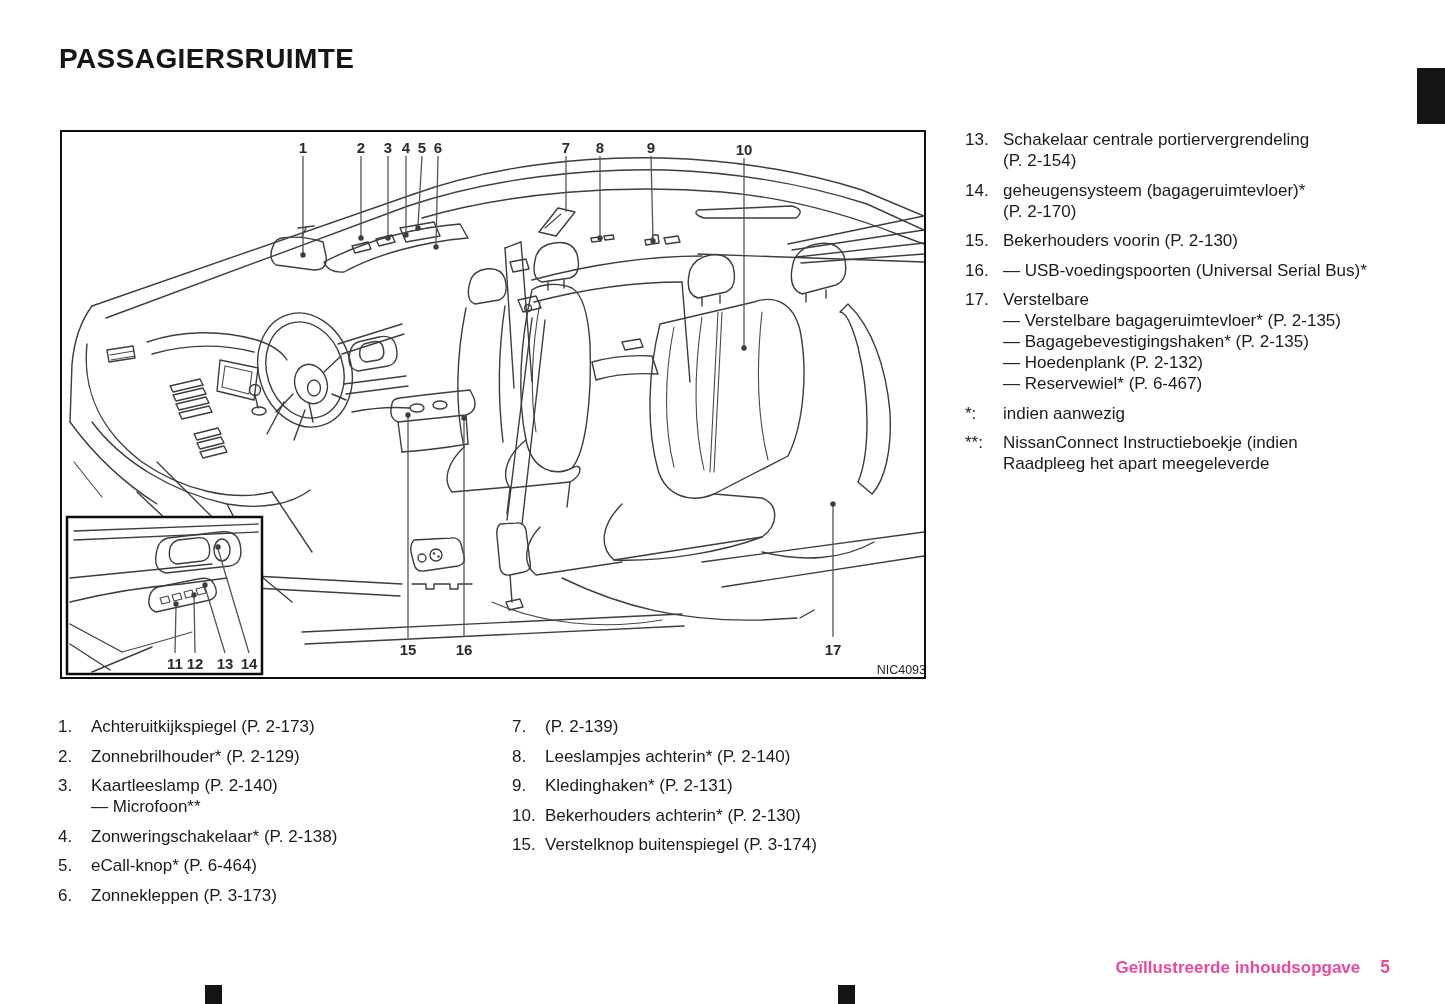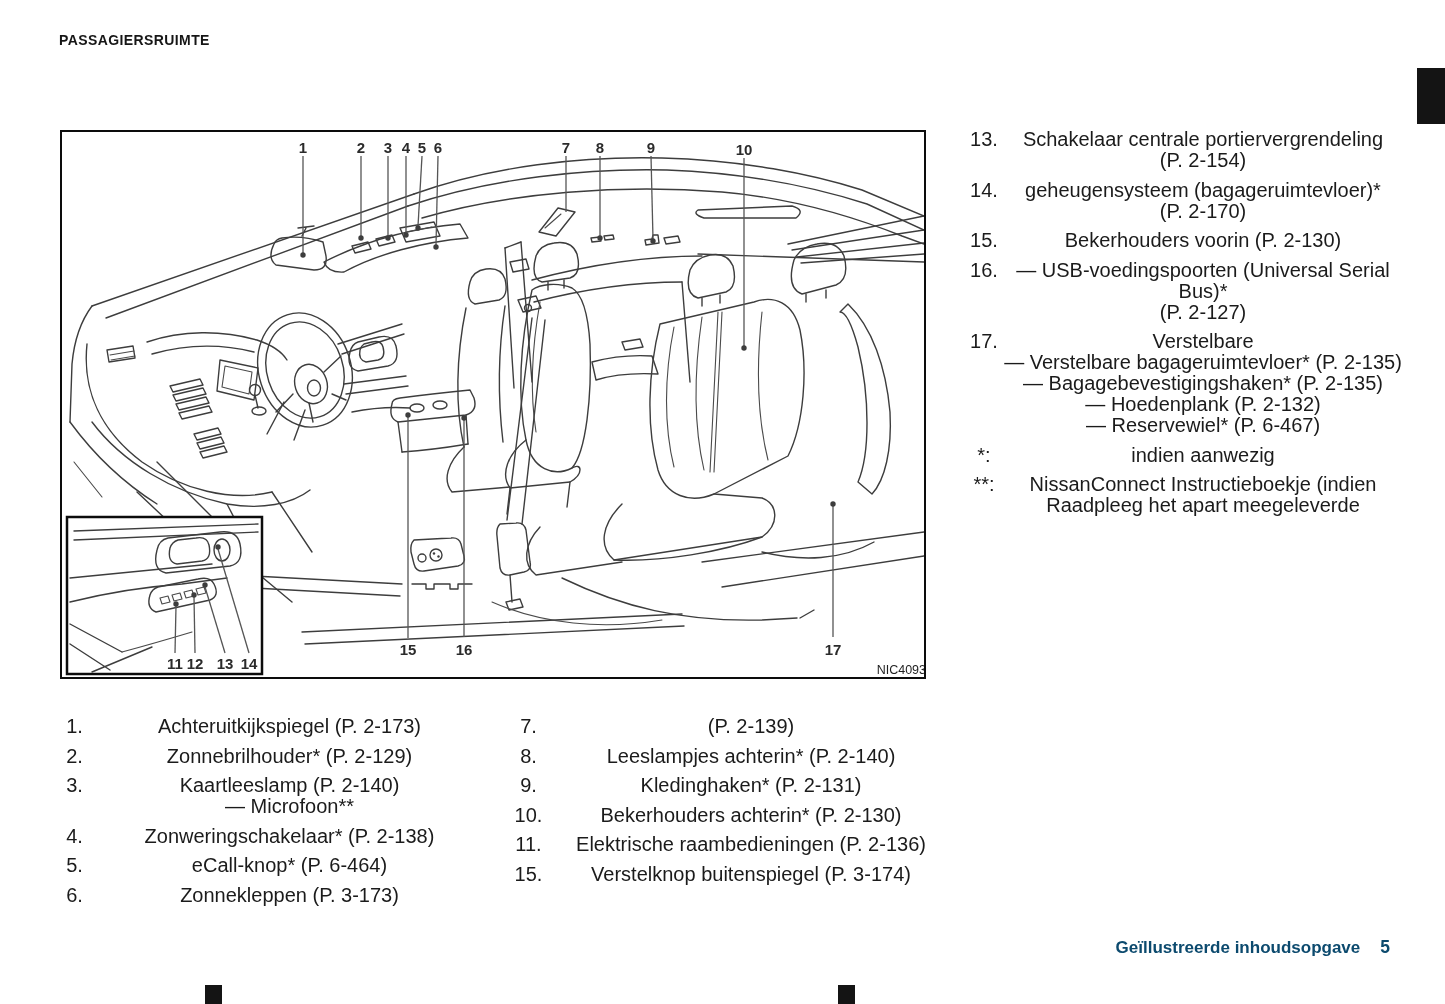--- a/index.html
+++ b/index.html
@@ -3,49 +3,49 @@
 <meta charset="utf-8">
 <style>
   html,body{margin:0;padding:0;}
   body{
     width:1445px;height:1004px;position:relative;overflow:hidden;
     background:#ffffff;
     font-family:"Liberation Sans", sans-serif;
     color:#1d1d1d;
   }
   .page-title{
-    position:absolute;left:59px;top:32px;
-    font-size:14px;font-weight:600;letter-spacing:.4px;color:#161616;
+    position:absolute;left:59px;top:43px;
+    font-size:28px;font-weight:600;letter-spacing:.4px;color:#161616;
   }
   .chapter-tab{
     position:absolute;right:0;top:68px;width:28px;height:56px;background:#141414;
   }
   .print-mark{position:absolute;width:17px;height:19px;background:#141414;top:985px;}
   .print-mark.m1{left:205px;}
   .print-mark.m2{left:838px;}
 
   .diagram-box{
     position:absolute;left:60px;top:130px;width:866px;height:549px;
     border:2px solid #0c0c0c;box-sizing:border-box;background:#fff;
   }
   .diagram-box svg{display:block;width:100%;height:100%;}
 
   .col{position:absolute;}
   .col-right{left:965px;top:129px;width:438px;}
   .col-left{left:58px;top:716px;width:430px;}
   .col-mid{left:512px;top:716px;width:445px;}
 
-  .list-item{display:flex;margin-bottom:8.5px;font-size:20px;line-height:21px;color:#1b1b1b;text-align:center;}
+  .list-item{display:flex;margin-bottom:8.5px;font-size:17px;line-height:21px;color:#1b1b1b;}
   .list-item .num{flex:none;width:33px;}
   .col-right .list-item .num{width:38px;}
   .list-item .txt{flex:1;}
 
   .page-footer{
-    position:absolute;top:937px;right:55px;
-    font-size:17px;font-weight:700;color:#0c4a6e;
+    position:absolute;top:957px;right:55px;
+    font-size:17px;font-weight:700;color:#ec4899;
     display:flex;align-items:baseline;justify-content:flex-end;
   }
   .page-footer .pagenum{margin-left:20px;font-weight:600;font-size:17.5px;}
 
   
   .art{fill:none;stroke:#3d3d3d;stroke-width:1.4;stroke-linecap:round;stroke-linejoin:round;}
   .art-thin{fill:none;stroke:#4a4a4a;stroke-width:1.1;stroke-linecap:round;}
   .leader{fill:none;stroke:#555;stroke-width:1.3;}
   .dot{fill:#3d3d3d;stroke:none;}
   .callout{font-family:"Liberation Sans",sans-serif;font-size:15px;font-weight:700;fill:#2b2b2b;text-anchor:middle;}
@@ -329,21 +329,20 @@
     <div class="list-item">
       <div class="num">15.</div>
       <div class="txt">
         <div>Bekerhouders voorin (P. 2-130)</div>
       </div>
     </div>
     <div class="list-item">
       <div class="num">16.</div>
       <div class="txt">
         <div>— USB-voedingspoorten (Universal Serial Bus)*</div>
-        <div>(P. 2-127)</div>
       </div>
     </div>
     <div class="list-item">
       <div class="num">17.</div>
       <div class="txt">
         <div>Verstelbare</div>
         <div>— Verstelbare bagageruimtevloer* (P. 2-135)</div>
         <div>— Bagagebevestigingshaken* (P. 2-135)</div>
         <div>— Hoedenplank (P. 2-132)</div>
         <div>— Reservewiel* (P. 6-467)</div>
@@ -421,26 +420,20 @@
         <div>Kledinghaken* (P. 2-131)</div>
       </div>
     </div>
     <div class="list-item">
       <div class="num">10.</div>
       <div class="txt">
         <div>Bekerhouders achterin* (P. 2-130)</div>
       </div>
     </div>
     <div class="list-item">
-      <div class="num">11.</div>
-      <div class="txt">
-        <div>Elektrische raambedieningen (P. 2-136)</div>
-      </div>
-    </div>
-    <div class="list-item">
       <div class="num">15.</div>
       <div class="txt">
         <div>Verstelknop buitenspiegel (P. 3-174)</div>
       </div>
     </div>
   </div>
 
 <div class="page-footer">
   <span>Geïllustreerde inhoudsopgave</span>
   <span class="pagenum">5</span>

